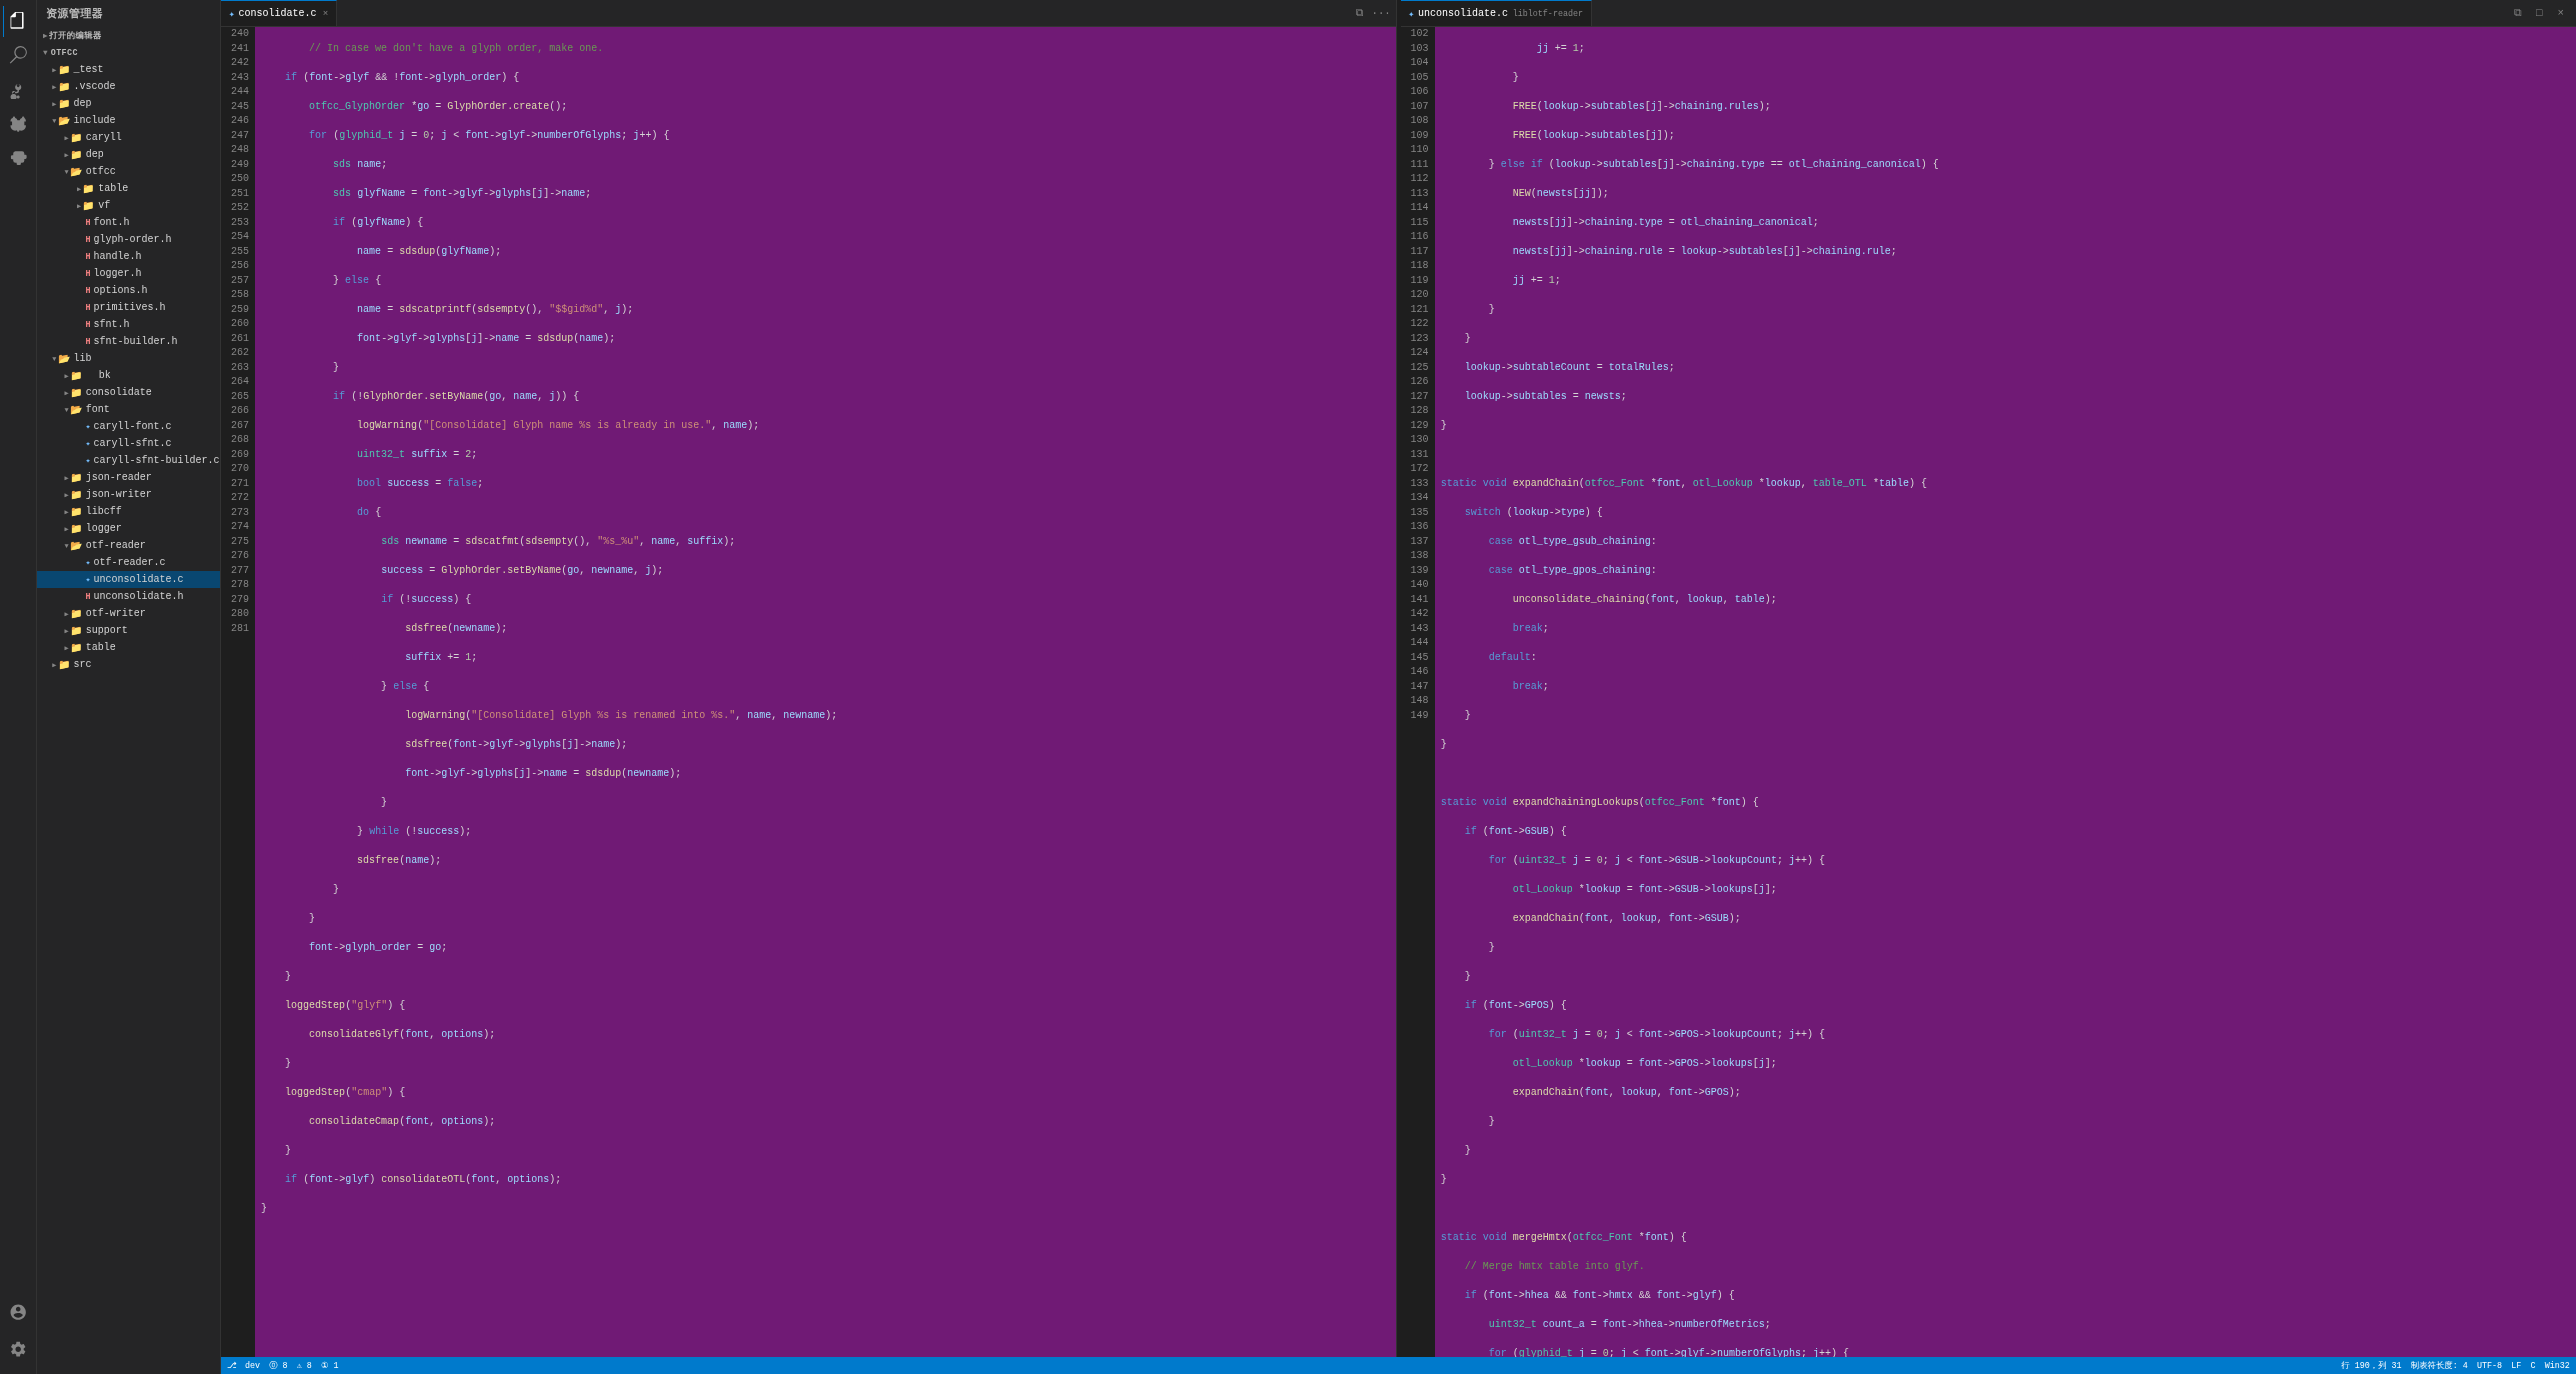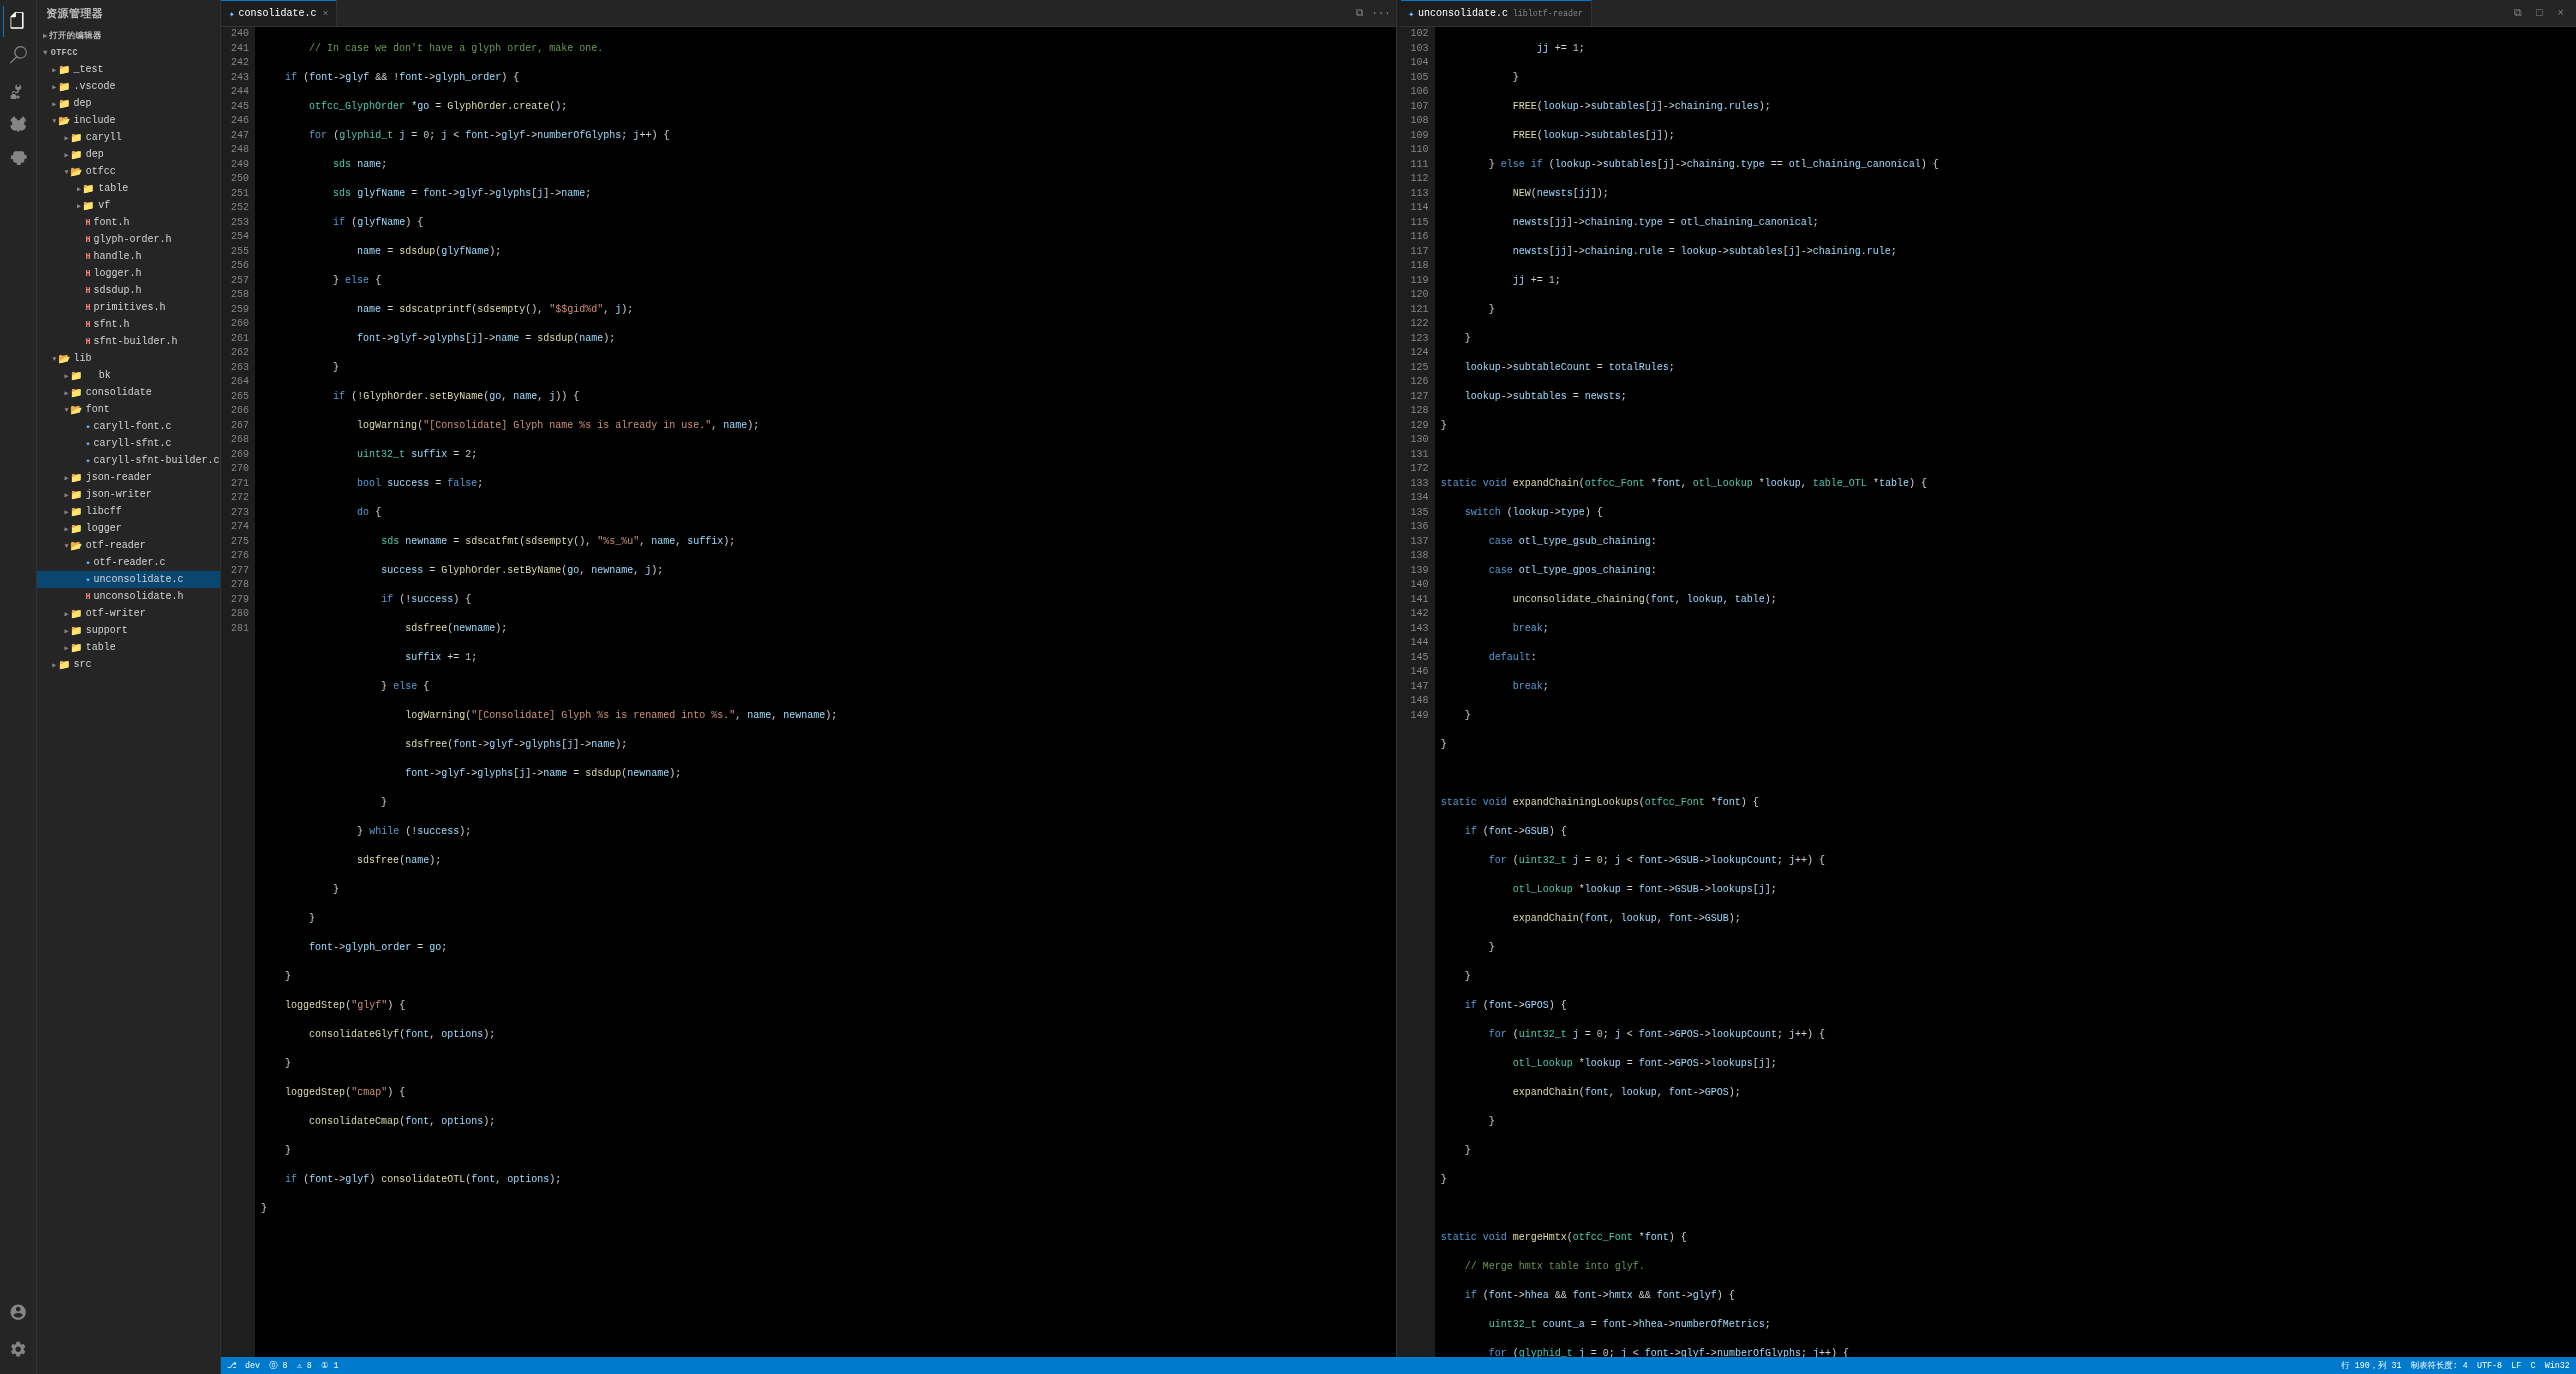--- a/index.html
+++ b/index.html
@@ -167,21 +167,21 @@
       cursor: pointer;
       color: #858585;
       font-size: 10.7px;
       border-radius: 2.3px;
     }
 
     
     .code-editor {
       flex: 1;
       overflow: auto;
-      background: #000000;
+      background: #701a75;
       display: flex;
     }
     .line-numbers {
       background: #1e1e1e;
       color: #858585;
       padding: 0 6.1px 0 9.2px;
       text-align: right;
       user-select: none;
       min-width: 34px;
       flex-shrink: 0;
@@ -381,21 +381,21 @@
 
       <div class="tree-item" style="padding-left:40px;">
         <span style="width:8.4px;display:inline-block;"></span>
         <span style="margin-right:3.1px;color:#f08080;font-size:8.4px;font-weight:bold;">H</span>
         <span style="color:#d4d4d4;">logger.h</span>
       </div>
 
       <div class="tree-item" style="padding-left:40px;">
         <span style="width:8.4px;display:inline-block;"></span>
         <span style="margin-right:3.1px;color:#f08080;font-size:8.4px;font-weight:bold;">H</span>
-        <span style="color:#d4d4d4;">sdsdup.h</span>
+        <span style="color:#d4d4d4;">options.h</span>
       </div>
 
       <div class="tree-item" style="padding-left:40px;">
         <span style="width:8.4px;display:inline-block;"></span>
         <span style="margin-right:3.1px;color:#f08080;font-size:8.4px;font-weight:bold;">H</span>
         <span style="color:#d4d4d4;">primitives.h</span>
       </div>
 
       <div class="tree-item" style="padding-left:40px;">
         <span style="width:8.4px;display:inline-block;"></span>

